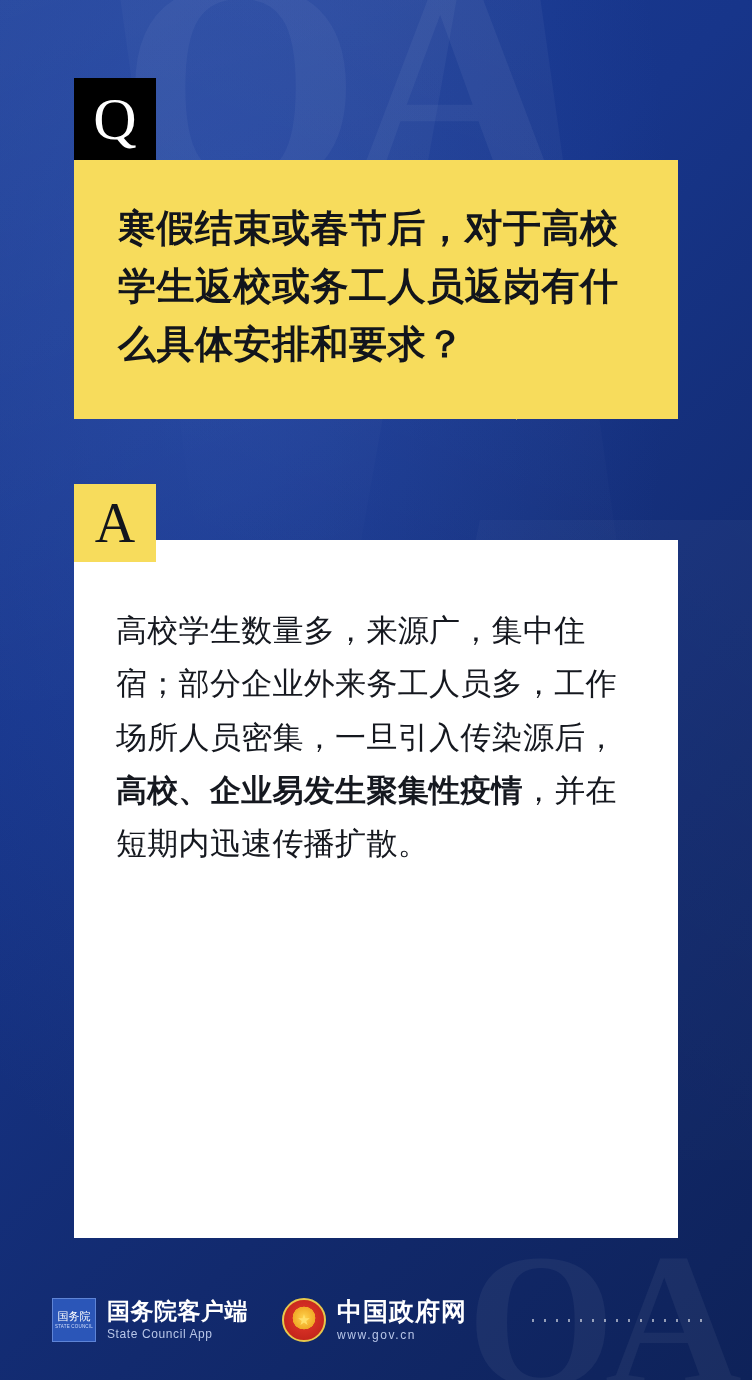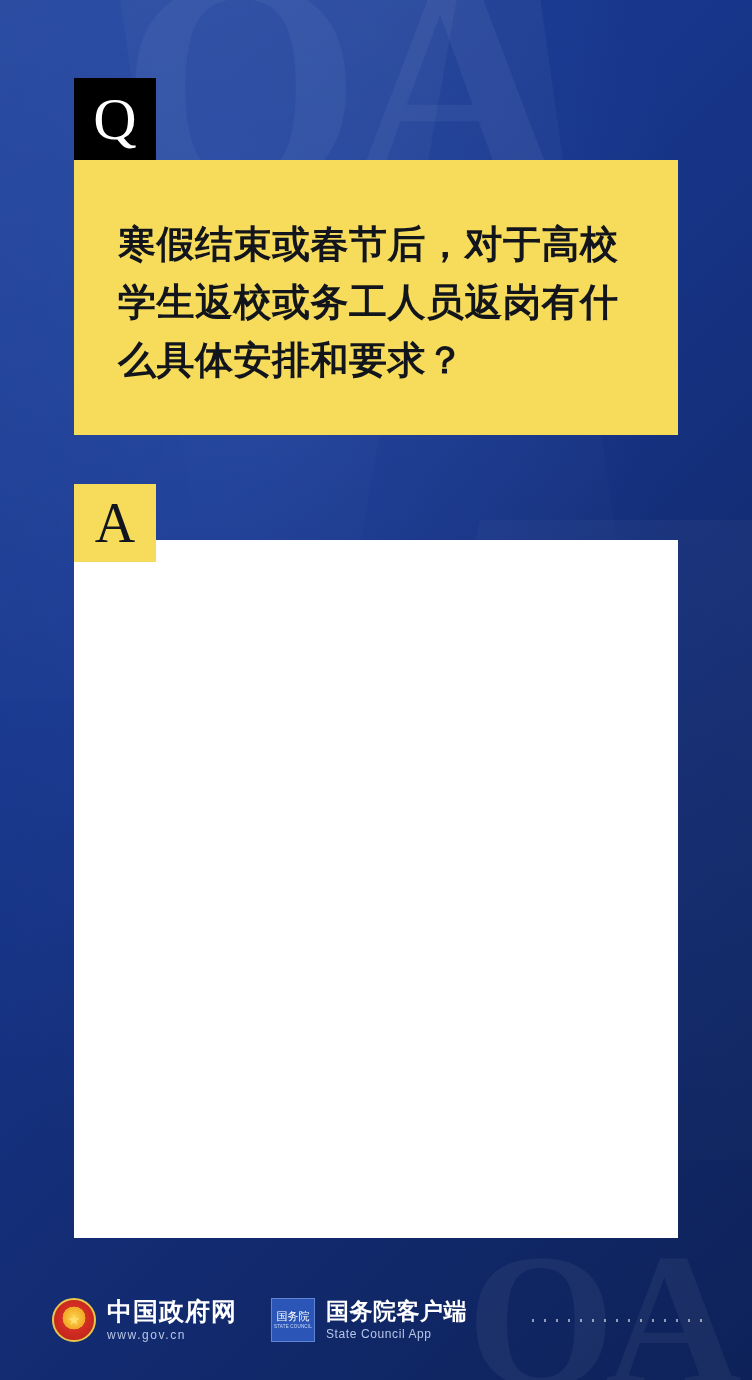--- a/index.html
+++ b/index.html
@@ -112,21 +112,20 @@
     padding: 40px 44px 46px 44px;
     box-sizing: border-box;
   }
   .q-text {
     font-family: "Liberation Serif", serif;
     font-weight: bold;
     font-size: 38px;
     line-height: 1.52;
     color: #12151c;
     letter-spacing: 0.5px;
-    margin-top: 16px;
   }
   .q-tail {
     position: absolute;
     left: 516px;
     top: 376px;
     width: 0;
     height: 0;
     border-left: 46px solid #f7dc5c;
     border-bottom: 44px solid transparent;
   }
@@ -289,35 +288,36 @@
   <div class="q-badge">Q</div>
   <div class="q-bubble">
     <div class="q-text">寒假结束或春节后，对于高校学生返校或务工人员返岗有什么具体安排和要求？</div>
   </div>
 </div>
 <div class="q-tail"></div>
 
 <div class="a-wrap">
   <div class="a-badge">A</div>
   <div class="a-card">
+    <p class="a-para"><span>高校学生数量多，来源广，集中住宿；部分企业外来务工人员多，工作场所人员密集，一旦引入传染源后，</span><b>高校、企业易发生聚集性疫情</b><span>，并在短期内迅速传播扩散。</span></p>
   </div>
 </div>
 
 <div class="footer">
-  <div class="brand">
-    <div class="emblem"></div>
-    <div>
-      <div class="brand-txt-main">中国政府网</div>
-      <div class="brand-txt-sub">www.gov.cn</div>
-    </div>
-  </div>
   <div class="brand">
     <div class="app-badge">
       <span>国务院</span>
       <span class="app-badge-sub">STATE COUNCIL</span>
     </div>
     <div>
       <div class="app-txt-main">国务院客户端</div>
       <div class="app-txt-sub">State Council App</div>
     </div>
   </div>
+  <div class="brand">
+    <div class="emblem"></div>
+    <div>
+      <div class="brand-txt-main">中国政府网</div>
+      <div class="brand-txt-sub">www.gov.cn</div>
+    </div>
+  </div>
   <div class="dots"></div>
 </div>
 
 </body></html>

